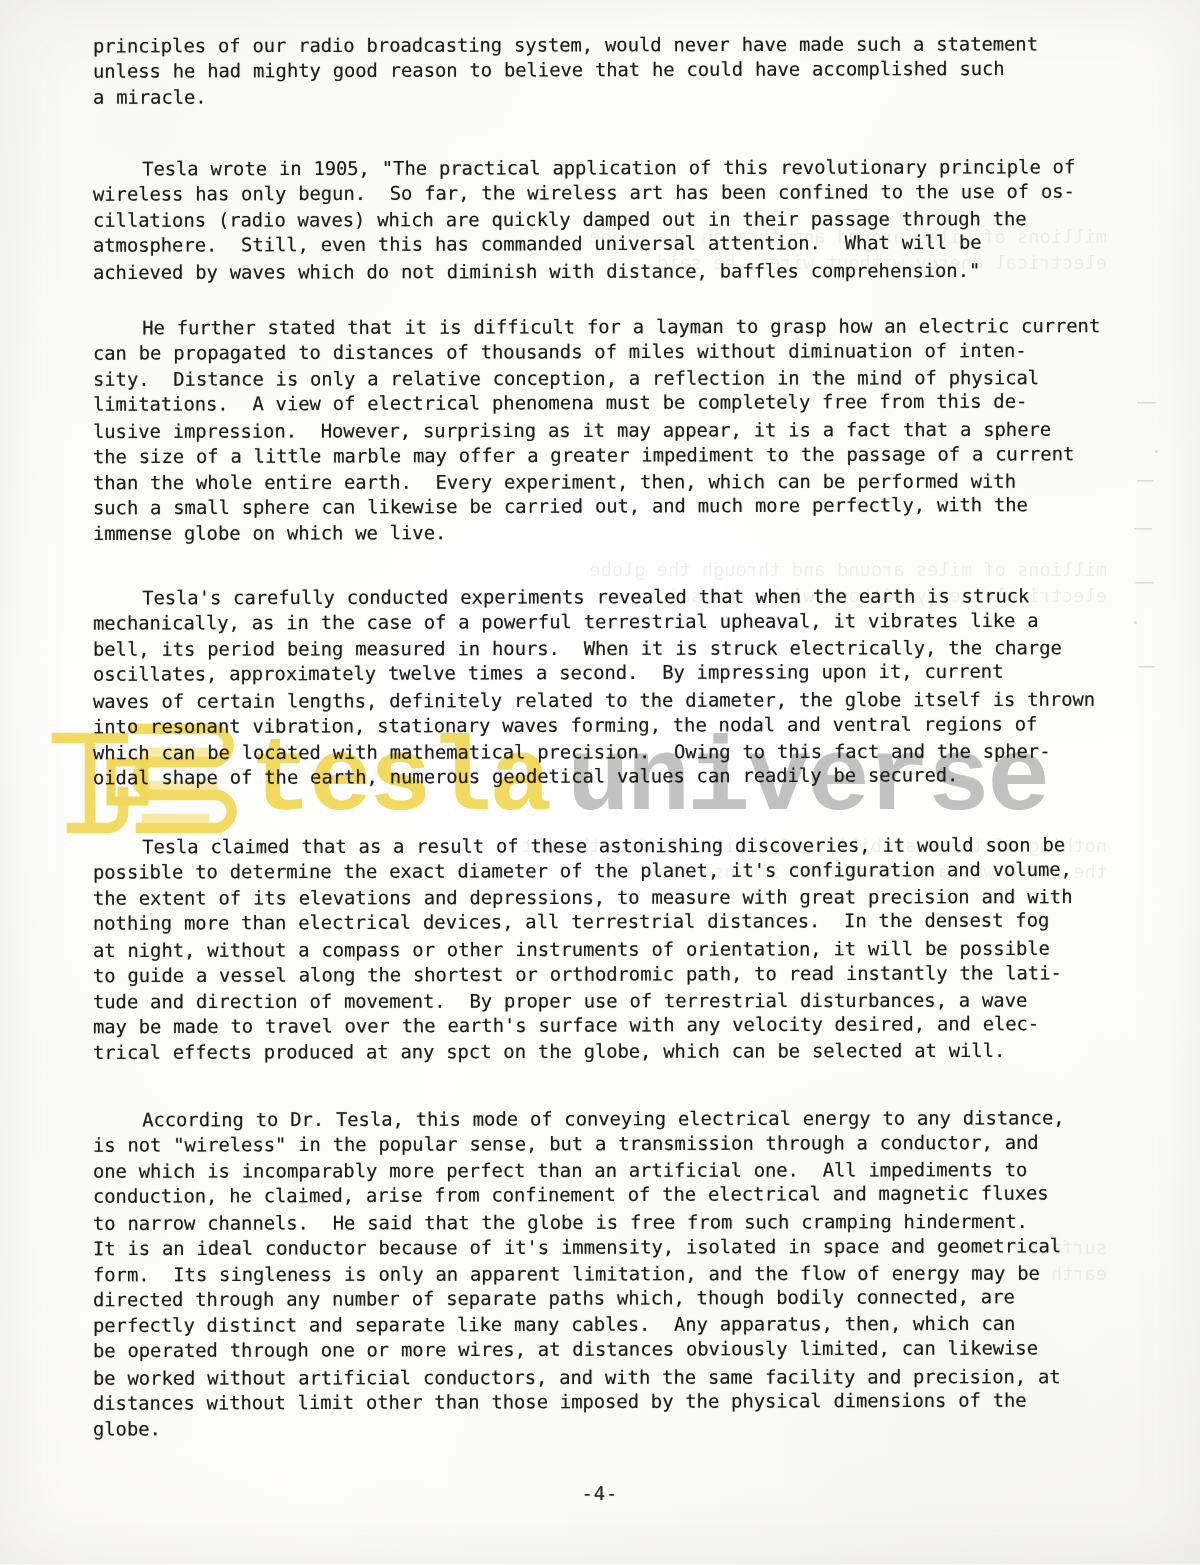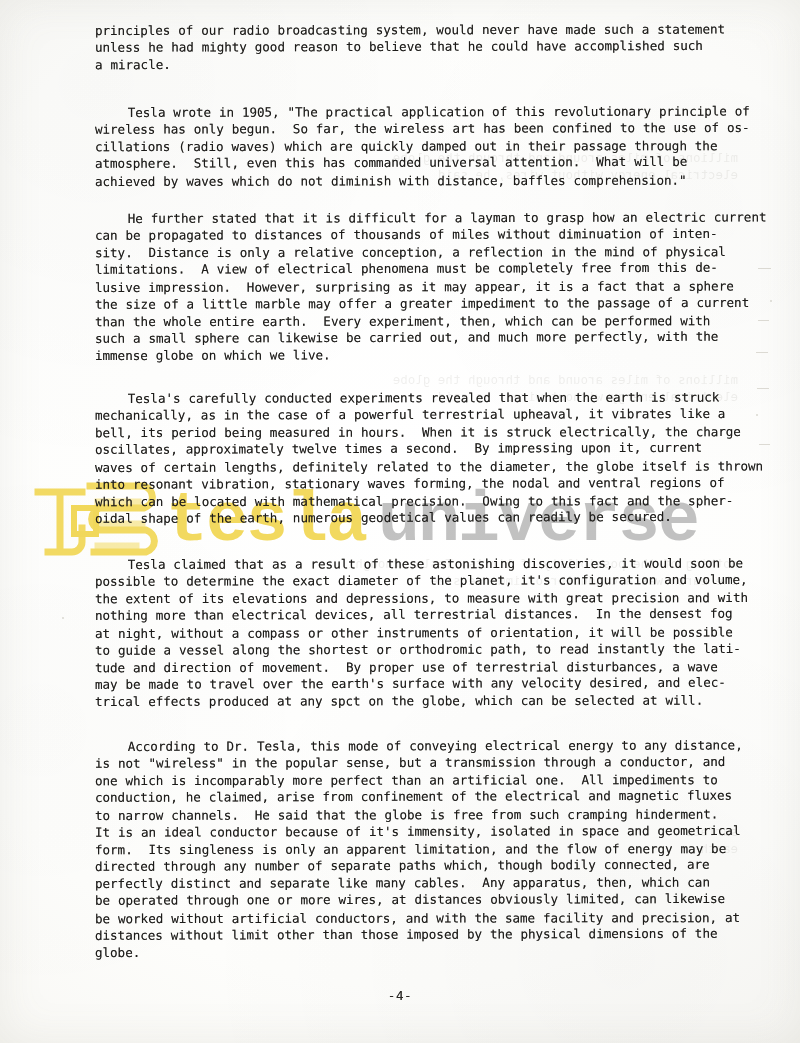--- a/index.html
+++ b/index.html
@@ -73,21 +73,20 @@
   }
 
   .para {
     position: absolute;
     left: 0;
     right: 0;
     padding-left: 62px;
     box-sizing: border-box;
     white-space: pre-wrap;
     word-spacing: 0.4px;
-    margin-left: 33px;
   }
 
   
   .para .ln {
     display: block;
     transform-origin: left center;
   }
   .para .ln.a { transform: translateY(0px)    rotate(-0.13deg); }
   .para .ln.b { transform: translateY(-0.2px) rotate(-0.17deg); }
   .para .ln.c { transform: translateY(0.2px)  rotate(-0.10deg); }

